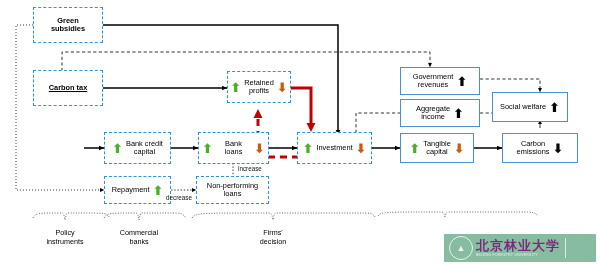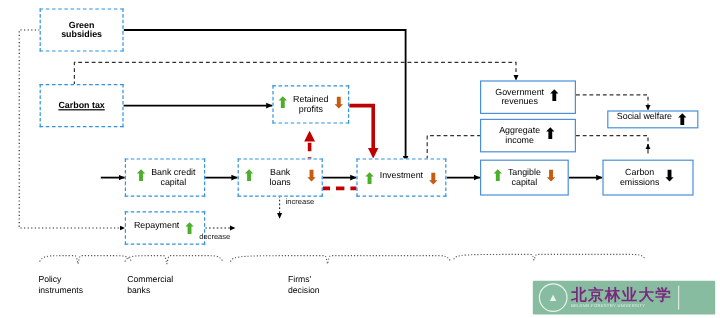--- a/index.html
+++ b/index.html
@@ -11,23 +11,23 @@
         justify-content:center;text-align:center;line-height:1.05;}
   .dashbox{border:1.4px dashed #2f93e0;background:#fff;}
   .solidbox{border:1.6px solid #4a90d9;background:#fff;}
   .lbl{font-size:7.4px;}
   .lbl.b{font-weight:bold;}
   .arw{font-size:13px;line-height:1;font-weight:bold;}
   .up-g{color:#4caf2a;}
   .dn-o{color:#c75b12;}
   .up-k{color:#000;}
   .dn-k{color:#000;}
-  .node .inner{display:flex;justify-content:center;gap:3px;width:100%;padding:0 3px;box-sizing:border-box;}
+  .node .inner{display:flex;align-items:center;justify-content:center;gap:3px;width:100%;padding:0 3px;box-sizing:border-box;}
   .edgelbl{position:absolute;font-size:6.3px;color:#111;white-space:nowrap;}
-  .grouplbl{position:absolute;font-size:7.2px;line-height:1.25;}
+  .grouplbl{position:absolute;font-size:7.2px;text-align:center;line-height:1.25;}
   .wm{position:absolute;display:flex;align-items:center;
       background:#7fb79a;border-radius:1px;opacity:.93;}
   .wm .seal{width:22px;height:22px;border-radius:50%;border:1.6px solid #eaf3ee;
             margin:0 3px 0 5px;display:flex;align-items:center;justify-content:center;
             font-size:9px;color:#eaf3ee;}
   .wm .cn{font-size:13px;font-weight:bold;color:#701a75;letter-spacing:1px;line-height:1;}
   .wm .en{font-size:3.4px;color:#e9f4ee;letter-spacing:.3px;line-height:1;margin-top:2px;}
   .wm .divider{width:1px;height:20px;background:#d8eadf;margin:0 5px;}
   .wm .news-cn{font-size:11px;font-weight:bold;color:#fff;line-height:1;}
   .wm .news-en{font-size:7px;font-weight:bold;color:#fff;line-height:1;margin-top:1px;}
@@ -167,20 +167,28 @@
   <div class="node dashbox" style="left:198px;top:132px;width:71px;height:32px;">
     <div class="inner">
       <span class="arw up-g">⬆</span>
       <div class="lbl">
         <span>Bank loans</span>
       </div>
       <span class="arw dn-o">⬇</span>
     </div>
   </div>
 
+  <div class="node dashbox" style="left:196px;top:176px;width:73px;height:28px;">
+    <div class="inner">
+      <div class="lbl">
+        <span>Non-performing</span><br>
+        <span>loans</span>
+      </div>
+    </div>
+  </div>
 
   <div class="node dashbox" style="left:227px;top:71px;width:64px;height:32px;">
     <div class="inner">
       <span class="arw up-g">⬆</span>
       <div class="lbl">
         <span>Retained</span><br>
         <span>profits</span>
       </div>
       <span class="arw dn-o">⬇</span>
     </div>
@@ -220,21 +228,21 @@
     <div class="inner">
       <span class="arw up-g">⬆</span>
       <div class="lbl">
         <span>Tangible</span><br>
         <span>capital</span>
       </div>
       <span class="arw dn-o">⬇</span>
     </div>
   </div>
 
-  <div class="node solidbox" style="left:506px;top:92px;width:76px;height:15px;">
+  <div class="node solidbox" style="left:492px;top:92px;width:76px;height:30px;">
     <div class="inner">
       <div class="lbl">
         <span>Social welfare</span>
       </div>
       <span class="arw up-k">⬆</span>
     </div>
   </div>
 
   <div class="node solidbox" style="left:502px;top:133px;width:76px;height:30px;">
     <div class="inner">

